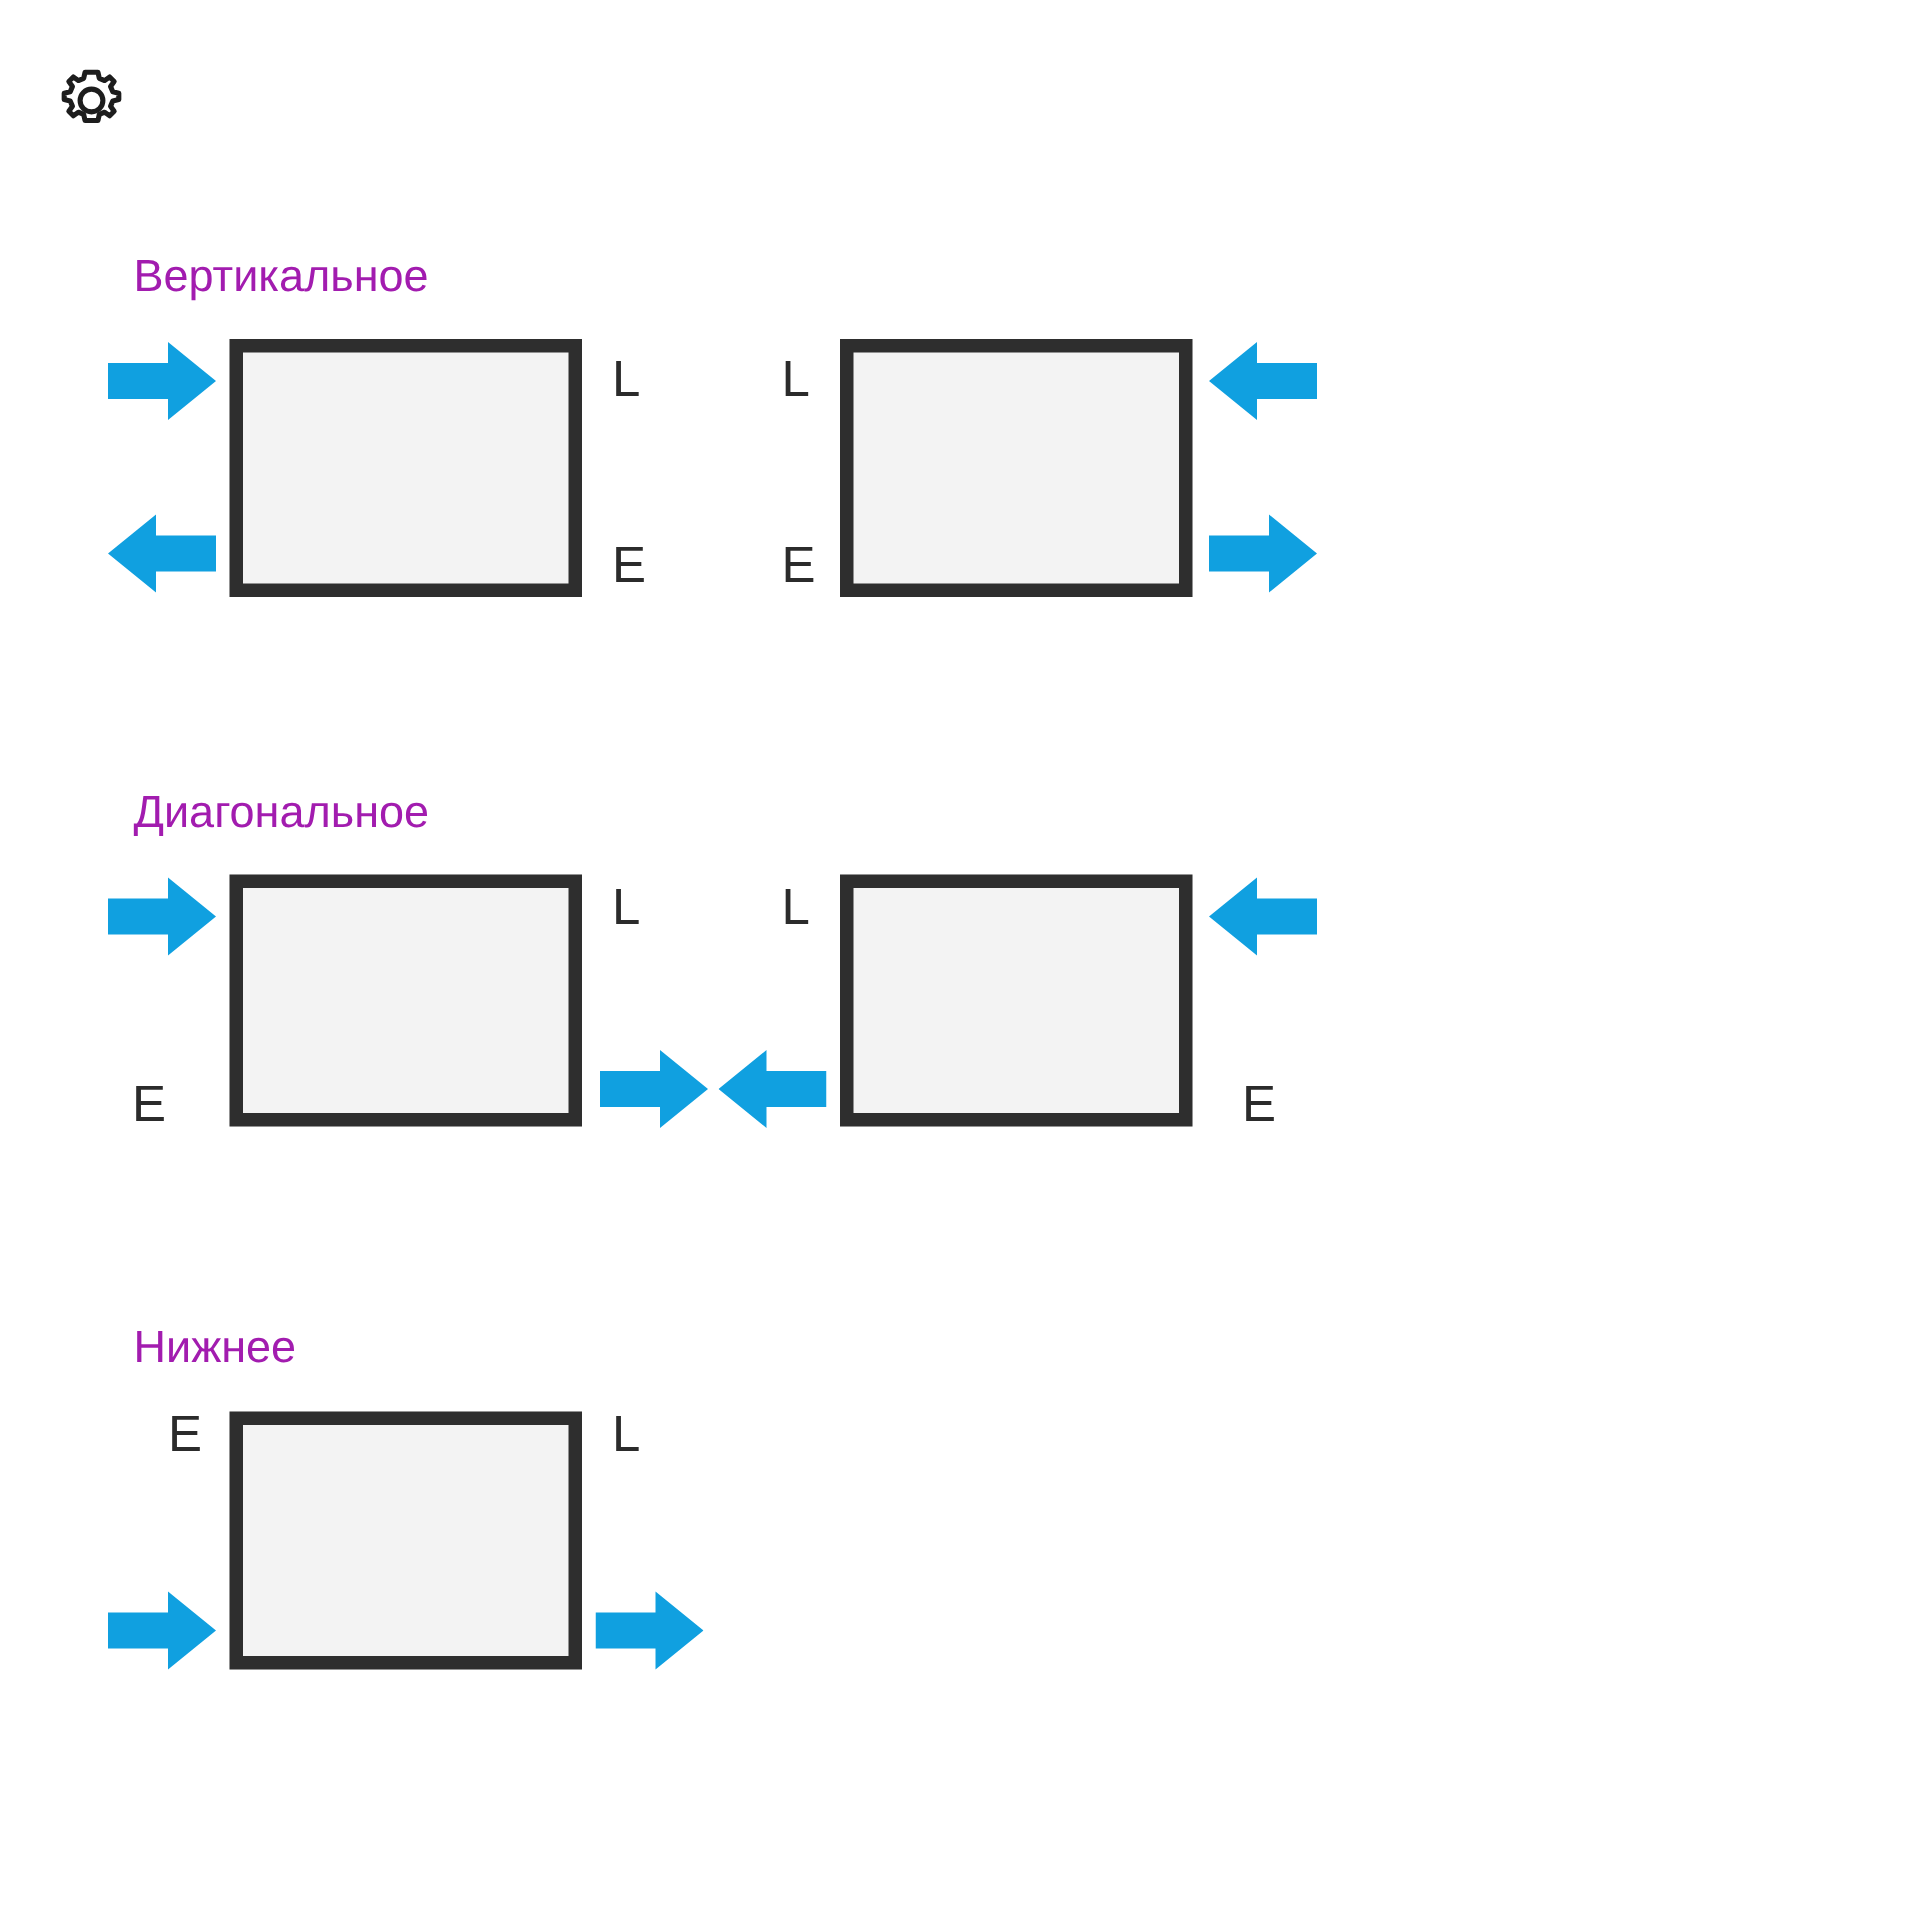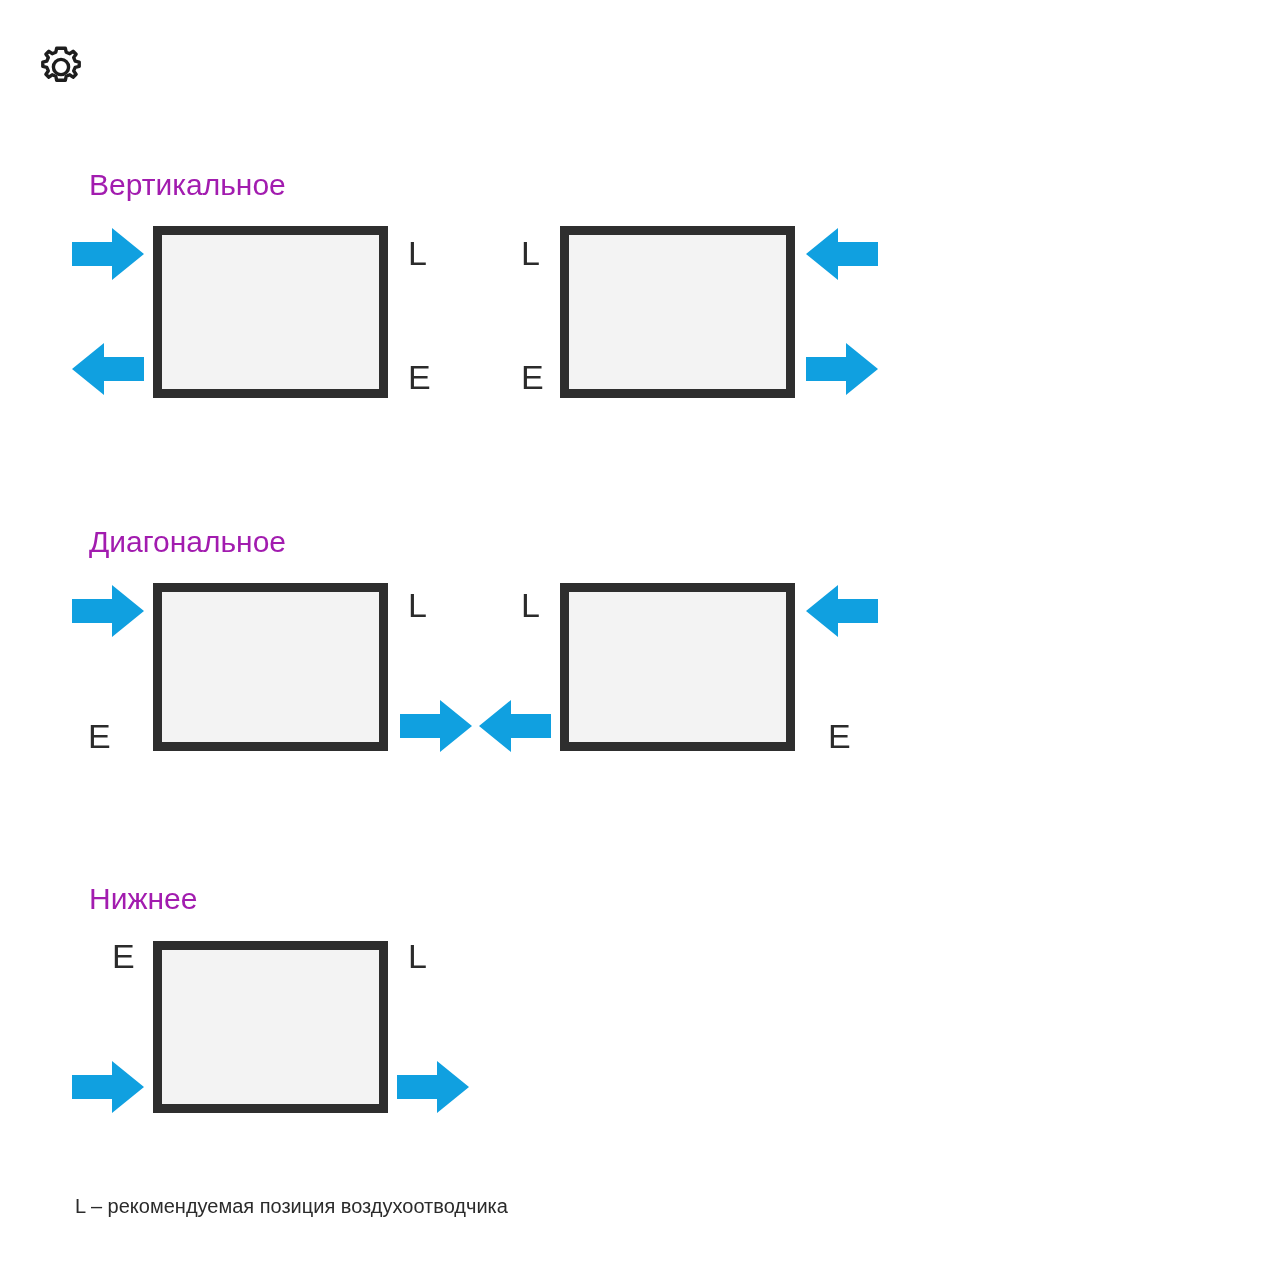--- a/index.html
+++ b/index.html
@@ -188,14 +188,13 @@
       </svg>
   </div>
   <div class="arrow" style="left:397px; top:1059px;">
     <svg viewBox="0 0 72 56">
         <polygon points="0,16 40,16 40,2 72,28 40,54 40,40 0,40" fill="#10A0E0"></polygon>
       </svg>
   </div>
 </div>
 
 <div class="legend">
-  <div>L – рекомендуемая позиция воздухоотводчика</div>
 </div>
 
 </body></html>

